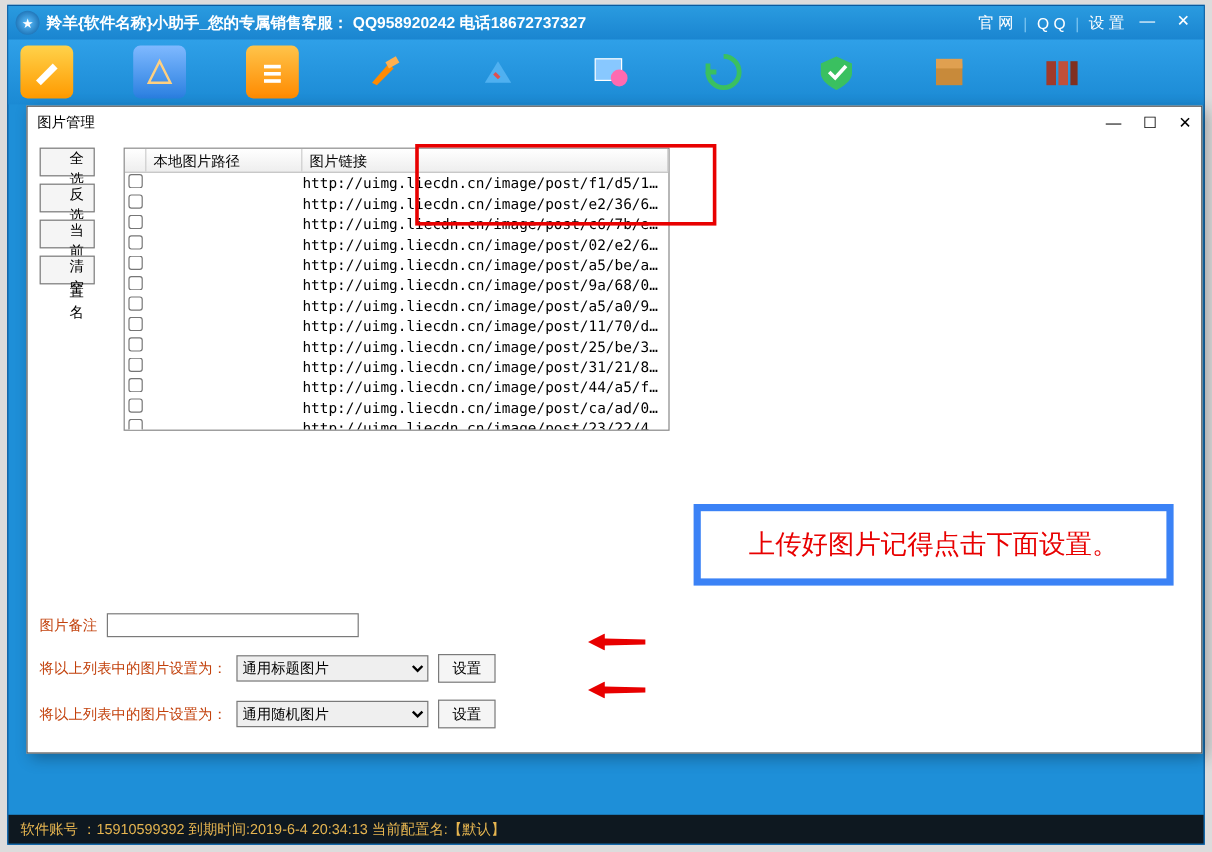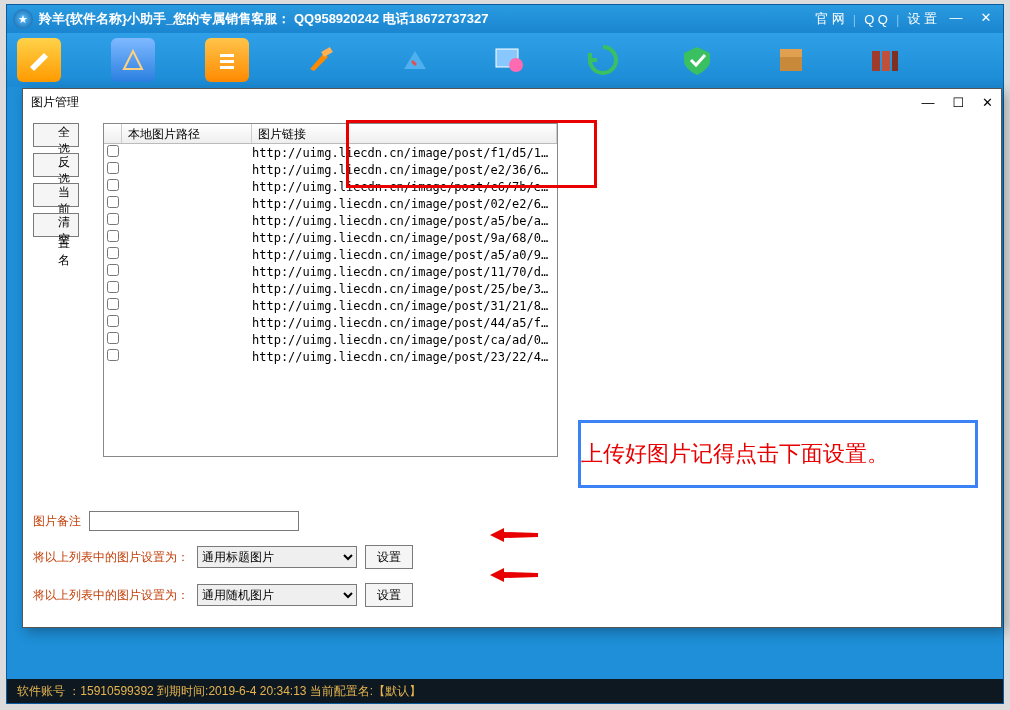--- a/index.html
+++ b/index.html
@@ -29,34 +29,34 @@
 
 .row-top { display:flex; align-items:center; gap:6px; margin-bottom:8px; }
 .blue { color:#0033cc; }
 .input-dir { flex: 0 0 276px; height:22px; border:1px solid #7a7a7a; padding:0 4px; }
 .btn { height:24px; padding:0 10px; border:1px solid #7a7a7a; background:#f5f5f5; font-size:12px; cursor:pointer; }
 
 .mid { display:flex; gap:6px; }
 .side-btns { display:flex; flex-direction:column; gap:6px; width:64px; }
 .side-btns .btn { width:46px;padding-left:24px; }
 
-.table-wrap { border:1px solid #888; width:455px; height:334px; overflow:hidden; position:relative; background:#fff; }
+.table-wrap { border:1px solid #888; width:455px; height:236px; overflow:hidden; position:relative; background:#fff; }
 .thead { display:flex; background:linear-gradient(#fff,#eee); border-bottom:1px solid #bbb; height:20px; }
 .thead div { border-right:1px solid #ccc; padding:2px 6px; font-size:12px; }
 .tbody { overflow-y:auto; height:300px; }
 .trow { display:flex; align-items:center; height:17px; font-family: "SimSun", monospace; font-size:12px; }
 .trow .cb { width:18px; text-align:center; }
 .trow .c1 { width:130px; padding-left:2px; }
 .trow .c2 { flex:1; white-space:nowrap; overflow:hidden; text-overflow:ellipsis; padding-right:4px; }
 
 .preview { border:1px solid #3a6ea5; width:418px; height:450px; margin-left:6px; position:relative; }
 .preview legend { position:absolute; top:-9px; left:10px; background:#fff; padding:0 4px; color:#0033cc; font-size:12px; }
 
 .red-box1 { position:absolute; border:3px solid #e80000; left:346px; top:120px; width:251px; height:68px; pointer-events:none; }
-.red-box2 { position:absolute; border:3px solid #3b82f6; left:578px; top:420px; width:400px; height:68px; display:flex;align-items:center;justify-content:flex-start; }
+.red-box2 { position:absolute; border:6px solid #3b82f6; left:578px; top:420px; width:400px; height:68px; display:flex;align-items:center;justify-content:center; }
 .red-box2 span { color:#e80000; font-size:22px; font-family: SimSun; }
 
 .bottom { position:absolute; left:10px; bottom:20px; }
 .brow { display:flex; align-items:center; gap:8px; margin-top:14px; }
 .brow label { color:#c2410c; }
 .brow input[type=text] { width:210px; height:20px; border:1px solid #7a7a7a; }
 .brow select { width:160px; height:22px; border:1px solid #7a7a7a; font-size:12px; }
 
 .arrow { position:absolute; width:48px; height:14px; }
 .arrow svg { width:100%; height:100%; }

